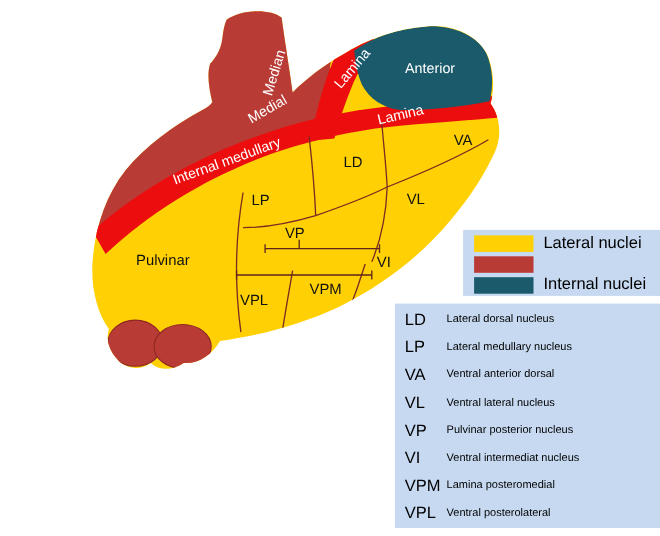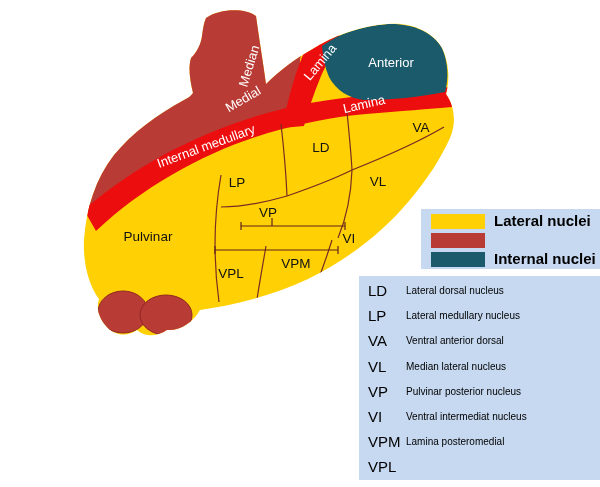--- a/index.html
+++ b/index.html
@@ -9,21 +9,21 @@
   }
   .stage svg{position:absolute;left:0;top:0;}
   svg text{font-family:"Liberation Sans", sans-serif;}
   .lbl-light{fill:#ffffff;font-size:13px;}
   .lbl-dark{fill:#121212;font-size:13.5px;}
   .panel{
     position:absolute;
     box-sizing:border-box;
     color:#000;
   }
-  .legend-panel{left:421px;top:209px;width:179px;height:60px;padding:3px 0 0 10px;font-weight:bold;}
+  .legend-panel{left:421px;top:209px;width:179px;height:60px;padding:3px 0 0 10px;}
   .legend-row{display:flex;align-items:center;height:18px;margin-bottom:1px;}
   .legend-swatch{display:inline-block;width:54px;height:15px;margin-right:9px;flex:0 0 auto;}
   .legend-label{font-size:15px;line-height:18px;white-space:nowrap;}
   .abbr-panel{left:359px;top:276px;width:241px;height:204px;padding:2px 0 0 9px;}
   .abbr-row{display:flex;height:25.2px;align-items:center;}
   .abbr-code{width:38px;flex:0 0 auto;font-size:15px;}
   .abbr-name{font-size:10px;white-space:nowrap;}
 </style>
 </head>
 <body>
@@ -112,32 +112,33 @@
     <div class="abbr-row">
       <span class="abbr-code">LP</span>
       <span class="abbr-name">Lateral medullary nucleus</span>
     </div>
     <div class="abbr-row">
       <span class="abbr-code">VA</span>
       <span class="abbr-name">Ventral anterior dorsal</span>
     </div>
     <div class="abbr-row">
       <span class="abbr-code">VL</span>
-      <span class="abbr-name">Median lateral nucleus</span>
+      <span class="abbr-name">Ventral lateral nucleus</span>
     </div>
     <div class="abbr-row">
       <span class="abbr-code">VP</span>
       <span class="abbr-name">Pulvinar posterior nucleus</span>
     </div>
     <div class="abbr-row">
       <span class="abbr-code">VI</span>
       <span class="abbr-name">Ventral intermediat nucleus</span>
     </div>
     <div class="abbr-row">
       <span class="abbr-code">VPM</span>
       <span class="abbr-name">Lamina posteromedial</span>
     </div>
     <div class="abbr-row">
       <span class="abbr-code">VPL</span>
+      <span class="abbr-name">Ventral posterolateral</span>
     </div>
   </div>
 
 </div>
 
 </body></html>

